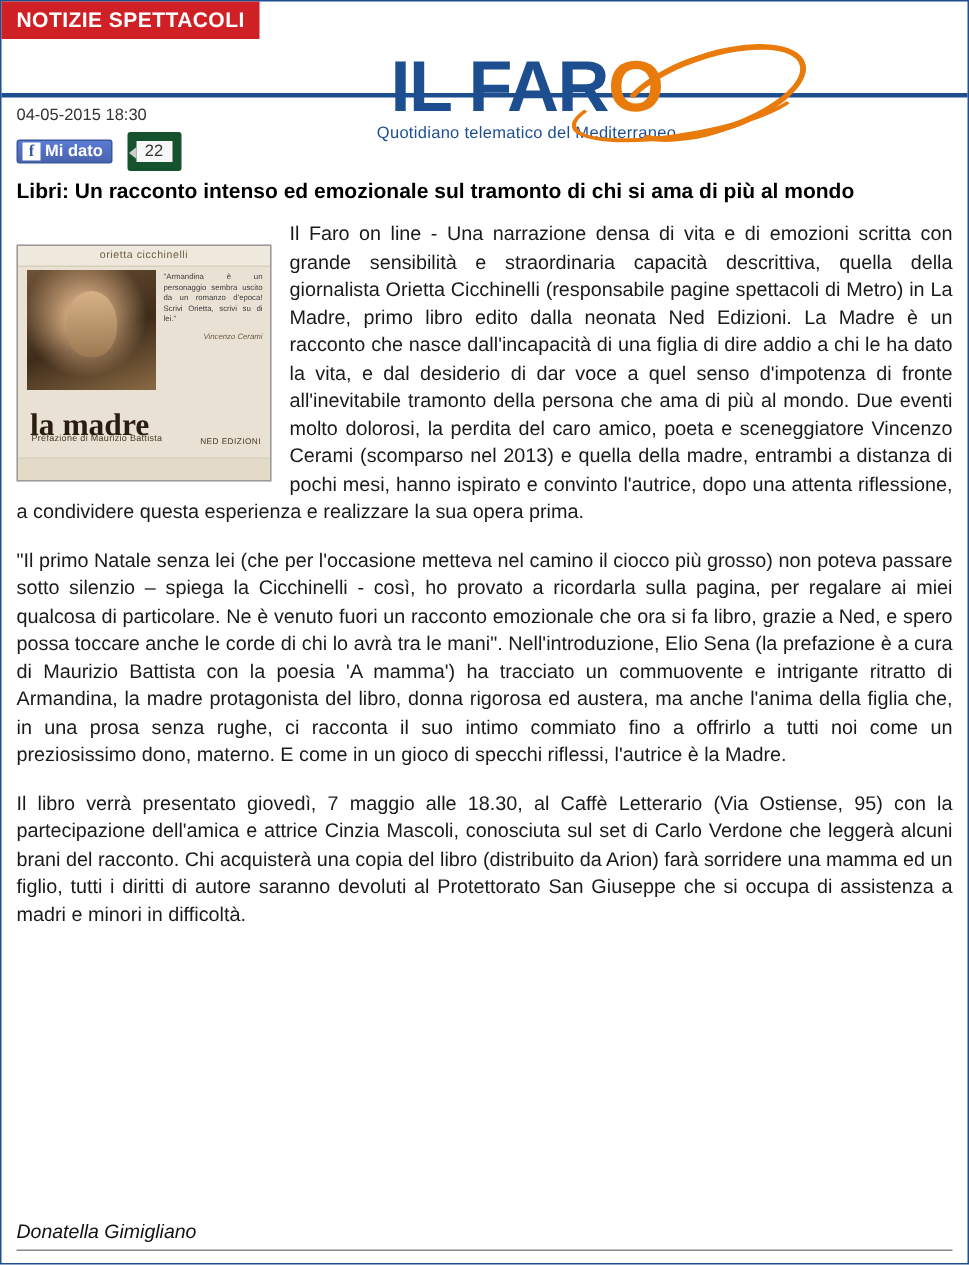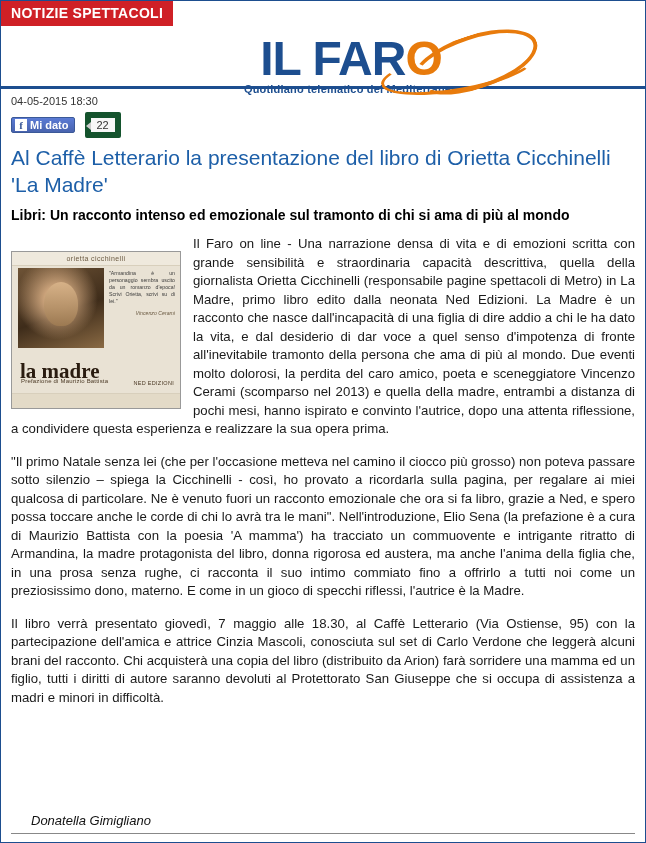--- a/index.html
+++ b/index.html
@@ -19,21 +19,21 @@
     width: 646px;
     height: 843px;
     border: 1px solid #1d4e8f;
     box-sizing: border-box;
     background: #ffffff;
   }
 
   
   .header {
     position: relative;
-    height: 88px;
+    height: 64px;
     border-bottom: 3px solid #1d4e8f;
     box-sizing: border-box;
   }
   .category-bar {
     position: absolute;
     left: 0;
     top: 0;
     background: #cf2026;
     color: #ffffff;
     font-size: 14px;
@@ -89,21 +89,21 @@
     border: 3px solid #e87b0c;
     border-radius: 50%;
     border-top-color: transparent;
     border-right-color: transparent;
     transform: rotate(-10deg);
     z-index: 1;
   }
   .logo-sub {
     font-size: 11px;
     color: #1d4e8f;
-    font-weight: bold;
+    font-weight: normal;
     letter-spacing: 0.2px;
     margin-top: -2px;
   }
 
   
   .meta {
     padding: 6px 10px 0 10px;
   }
   .timestamp {
     font-size: 11px;
@@ -295,21 +295,20 @@
     position: absolute;
     left: 10px;
     right: 10px;
     bottom: 8px;
   }
   .author-name {
     font-style: italic;
     font-size: 13px;
     color: #111111;
     padding-bottom: 5px;
-    margin-left: 20px;
   }
   .footer-rule {
     border-top: 1px solid #888888;
   }
 </style>
 </head>
 <body>
 
 <div class="page">
 
@@ -331,21 +330,20 @@
     <div class="social-row">
       <span class="fb-like">
         <span class="fb-f">f</span>
         <span>Mi dato</span>
       </span>
       <span class="like-count">22</span>
     </div>
   </div>
 
   <div class="content">
-    <h1 class="title">Al Caffè Letterario la presentazione del libro di Orietta Cicchinelli 'La Madre'</h1>
     <div class="subtitle">Libri: Un racconto intenso ed emozionale sul tramonto di chi si ama di più al mondo</div>
 
     <div class="article">
 
       <div class="cover">
         <div class="cover-top">orietta cicchinelli</div>
         <div class="cover-img">
           <div class="cover-face"></div>
         </div>
         <div class="cover-quote">

